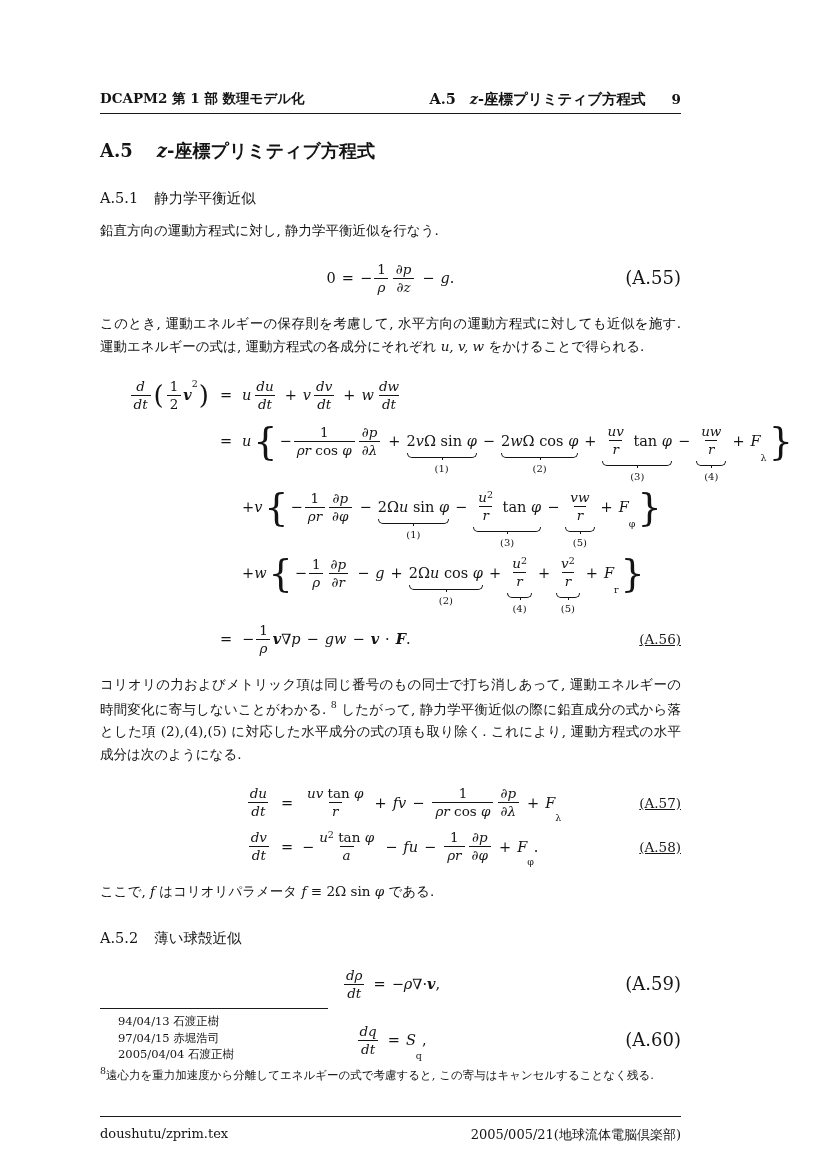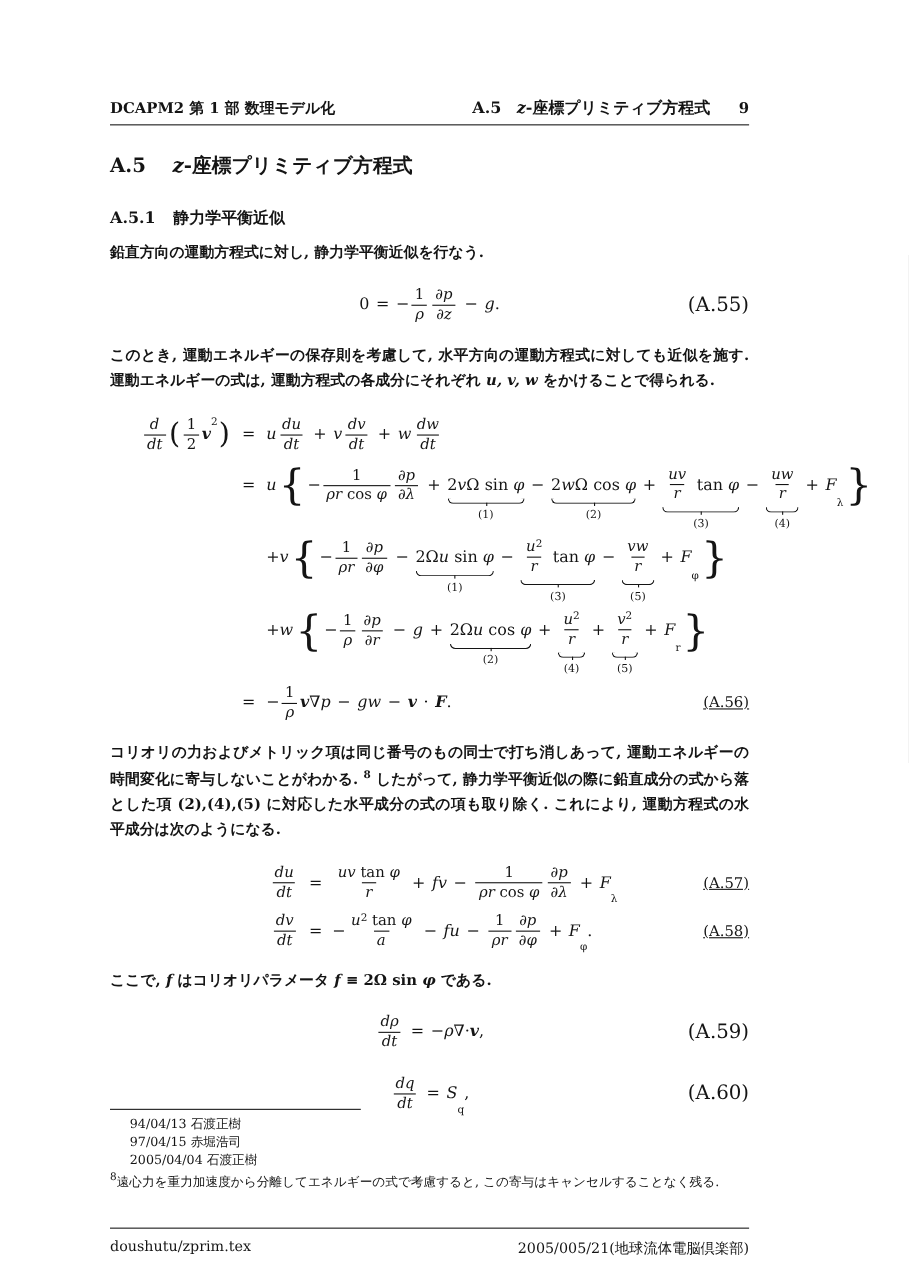--- a/index.html
+++ b/index.html
@@ -15,24 +15,24 @@
     font-size:13.5px;
   }
   
   .header{display:flex;justify-content:space-between;align-items:center;font-weight:bold;font-size:13.5px;}
   .h-right{display:inline-flex;align-items:baseline;}
   .h-page{margin-left:26px;}
   .header-rule{border-bottom:1.4px solid #1a1a1a;margin-top:5px;}
   
   .sec{margin:26px 0 0 0;font-size:18px;font-weight:bold;}
   .sec .sec-num{margin-right:24px;}
-  .subsec{margin:26px 0 0 0;font-size:14.5px;font-weight:bold;}
+  .subsec{margin:26px 0 0 0;font-size:14.5px;font-weight:normal;}
   .subsec .sec-num{margin-right:16px;}
   
-  .para{margin:11px 0 0 0;line-height:1.72;text-align:justify;font-weight:bold;}
+  .para{margin:11px 0 0 0;line-height:1.72;text-align:justify;}
   .para .mi{font-style:italic;}
   .para .msup,.fn .msup{vertical-align:super;font-size:9.5px;}
   
   .math{display:inline-flex;align-items:center;white-space:nowrap;font-size:14.5px;}
   .mr,.mi,.mb,.mo{line-height:1.25;}
   .mi{font-style:italic;}
   .mb{font-style:italic;font-weight:bold;}
   .mo{margin:0 6px;}
   .msp{display:inline-block;}
   .frac{display:inline-flex;flex-direction:column;align-items:center;margin:0 2px;font-size:13.5px;}
@@ -551,20 +551,23 @@
           <span class="mi">F</span>
           <span class="msub">φ</span>
           <span class="mr">.</span>
         </span>
       <span class="acol-tag">(A.58)</span>
     </div>
   </div>
 
   <p class="para"><span class="mr">ここで, </span><span class="mi">f</span><span class="mr"> はコリオリパラメータ </span><span class="mi">f</span><span class="mr"> ≡ 2Ω sin </span><span class="mi">φ</span><span class="mr"> である.</span></p>
 
+  <h2 class="subsec">
+    <span class="sec-num">A.5.2</span><span>薄い球殻近似</span>
+  </h2>
 
 
   <div class="eqrow-c">
     <span class="math">
         <span class="frac">
           <span class="num">
             <span class="mi">dρ</span>
           </span>
           <span class="den">
             <span class="mi">dt</span>

